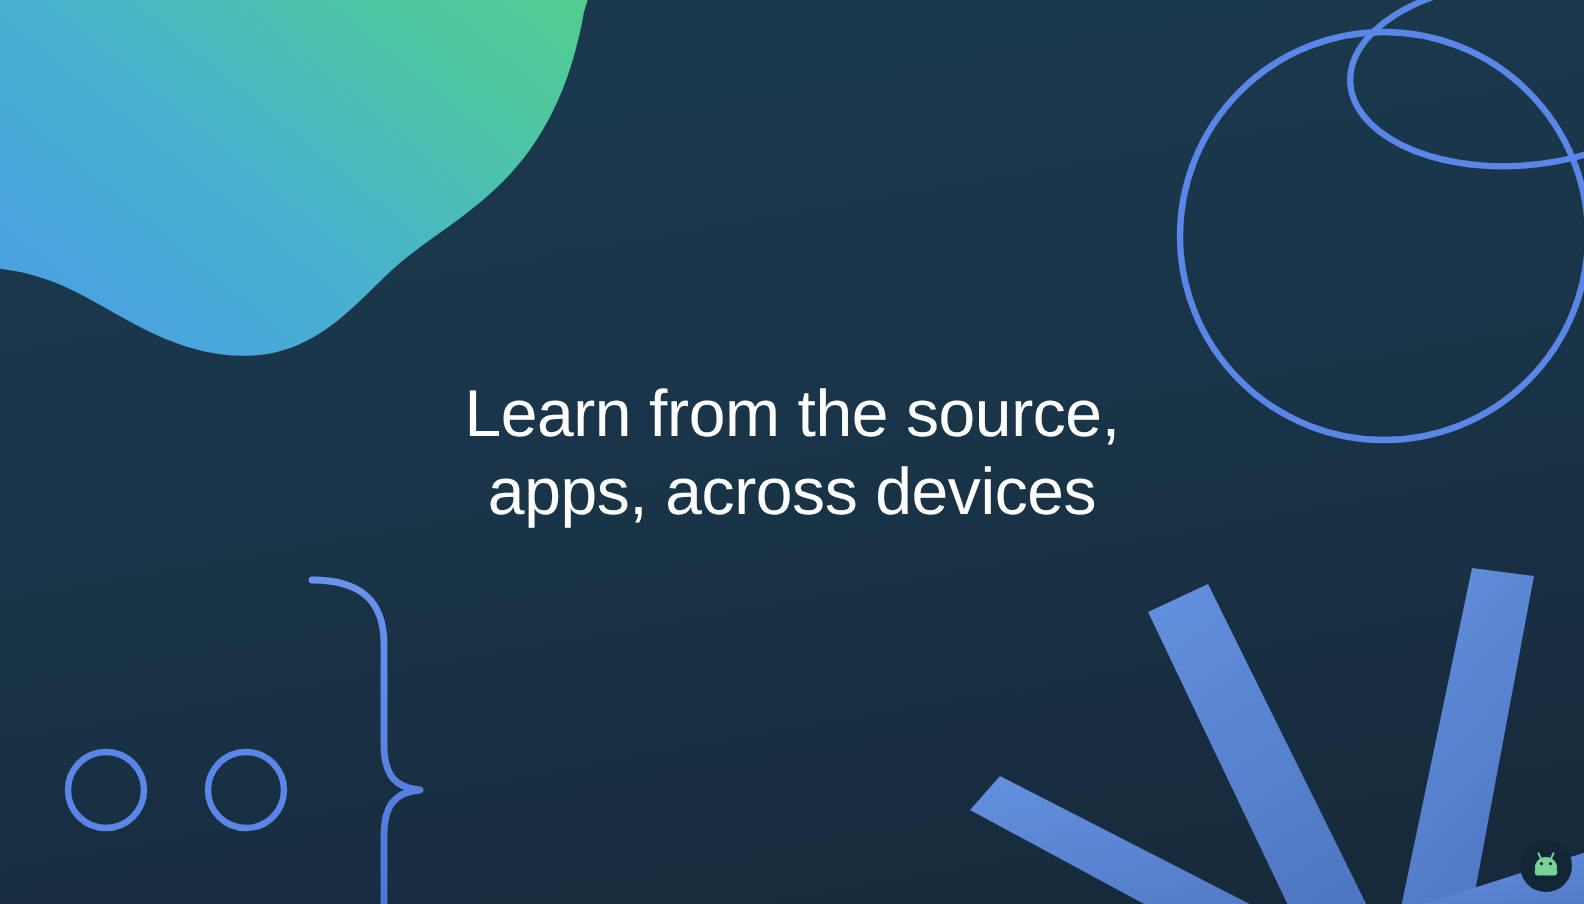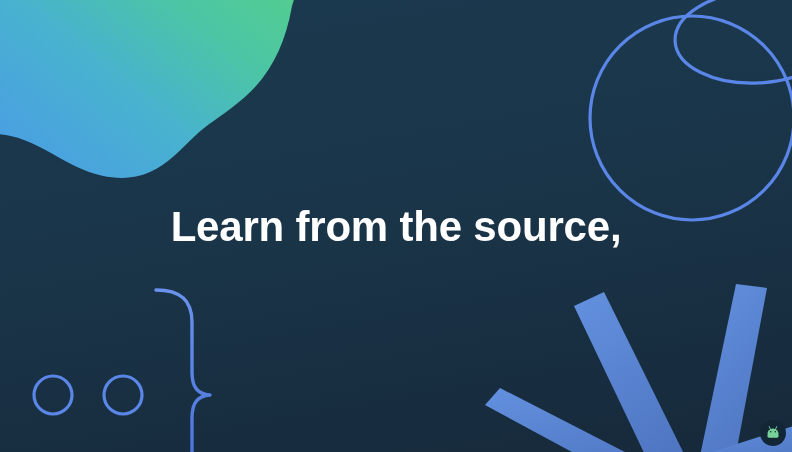--- a/index.html
+++ b/index.html
@@ -32,22 +32,22 @@
     width: 792px;
     height: 452px;
     display: flex;
     flex-direction: column;
     align-items: center;
     justify-content: center;
     pointer-events: none;
   }
   .headline-line {
     color: #ffffff;
-    font-size: 42px;
-    font-weight: bold;
+    font-size: 33px;
+    font-weight: normal;
     letter-spacing: -0.2px;
     line-height: 39px;
     text-align: center;
     white-space: pre;
   }
   #brand-badge {
     position: absolute;
     right: 6px;
     bottom: 6px;
     width: 26px;
@@ -110,20 +110,21 @@
         <path fill="url(#barGrad)" d="M 574,306 L 604,292 L 692,470 L 658,482 Z"></path>
         <path fill="url(#barGrad)" d="M 736,284 L 767,288 L 730,486 L 695,480 Z"></path>
         <path fill="url(#barGrad)" d="M 712,452 L 812,420 L 820,452 L 716,470 Z"></path>
       </g>
 
     </g>
   </svg>
 
   <div id="headline">
     <div class="headline-line">Learn from the source,</div>
+    <div class="headline-line">apps, across devices</div>
   </div>
 
   <div id="brand-badge">
     <svg width="18" height="18" viewBox="0 0 24 24">
       <line x1="7" y1="3.5" x2="8.7" y2="7.2" stroke="#79d19a" stroke-width="1.3" stroke-linecap="round"></line>
       <line x1="17" y1="3.5" x2="15.3" y2="7.2" stroke="#79d19a" stroke-width="1.3" stroke-linecap="round"></line>
       <path d="M 4.5,13.5 a 7.5,7.5 0 0 1 15,0 Z" fill="#79d19a"></path>
       <rect x="4.5" y="13" width="15" height="5.4" rx="2.3" fill="#79d19a"></rect>
       <circle cx="9" cy="10.4" r="1.05" fill="#122636"></circle>
       <circle cx="15" cy="10.4" r="1.05" fill="#122636"></circle>

